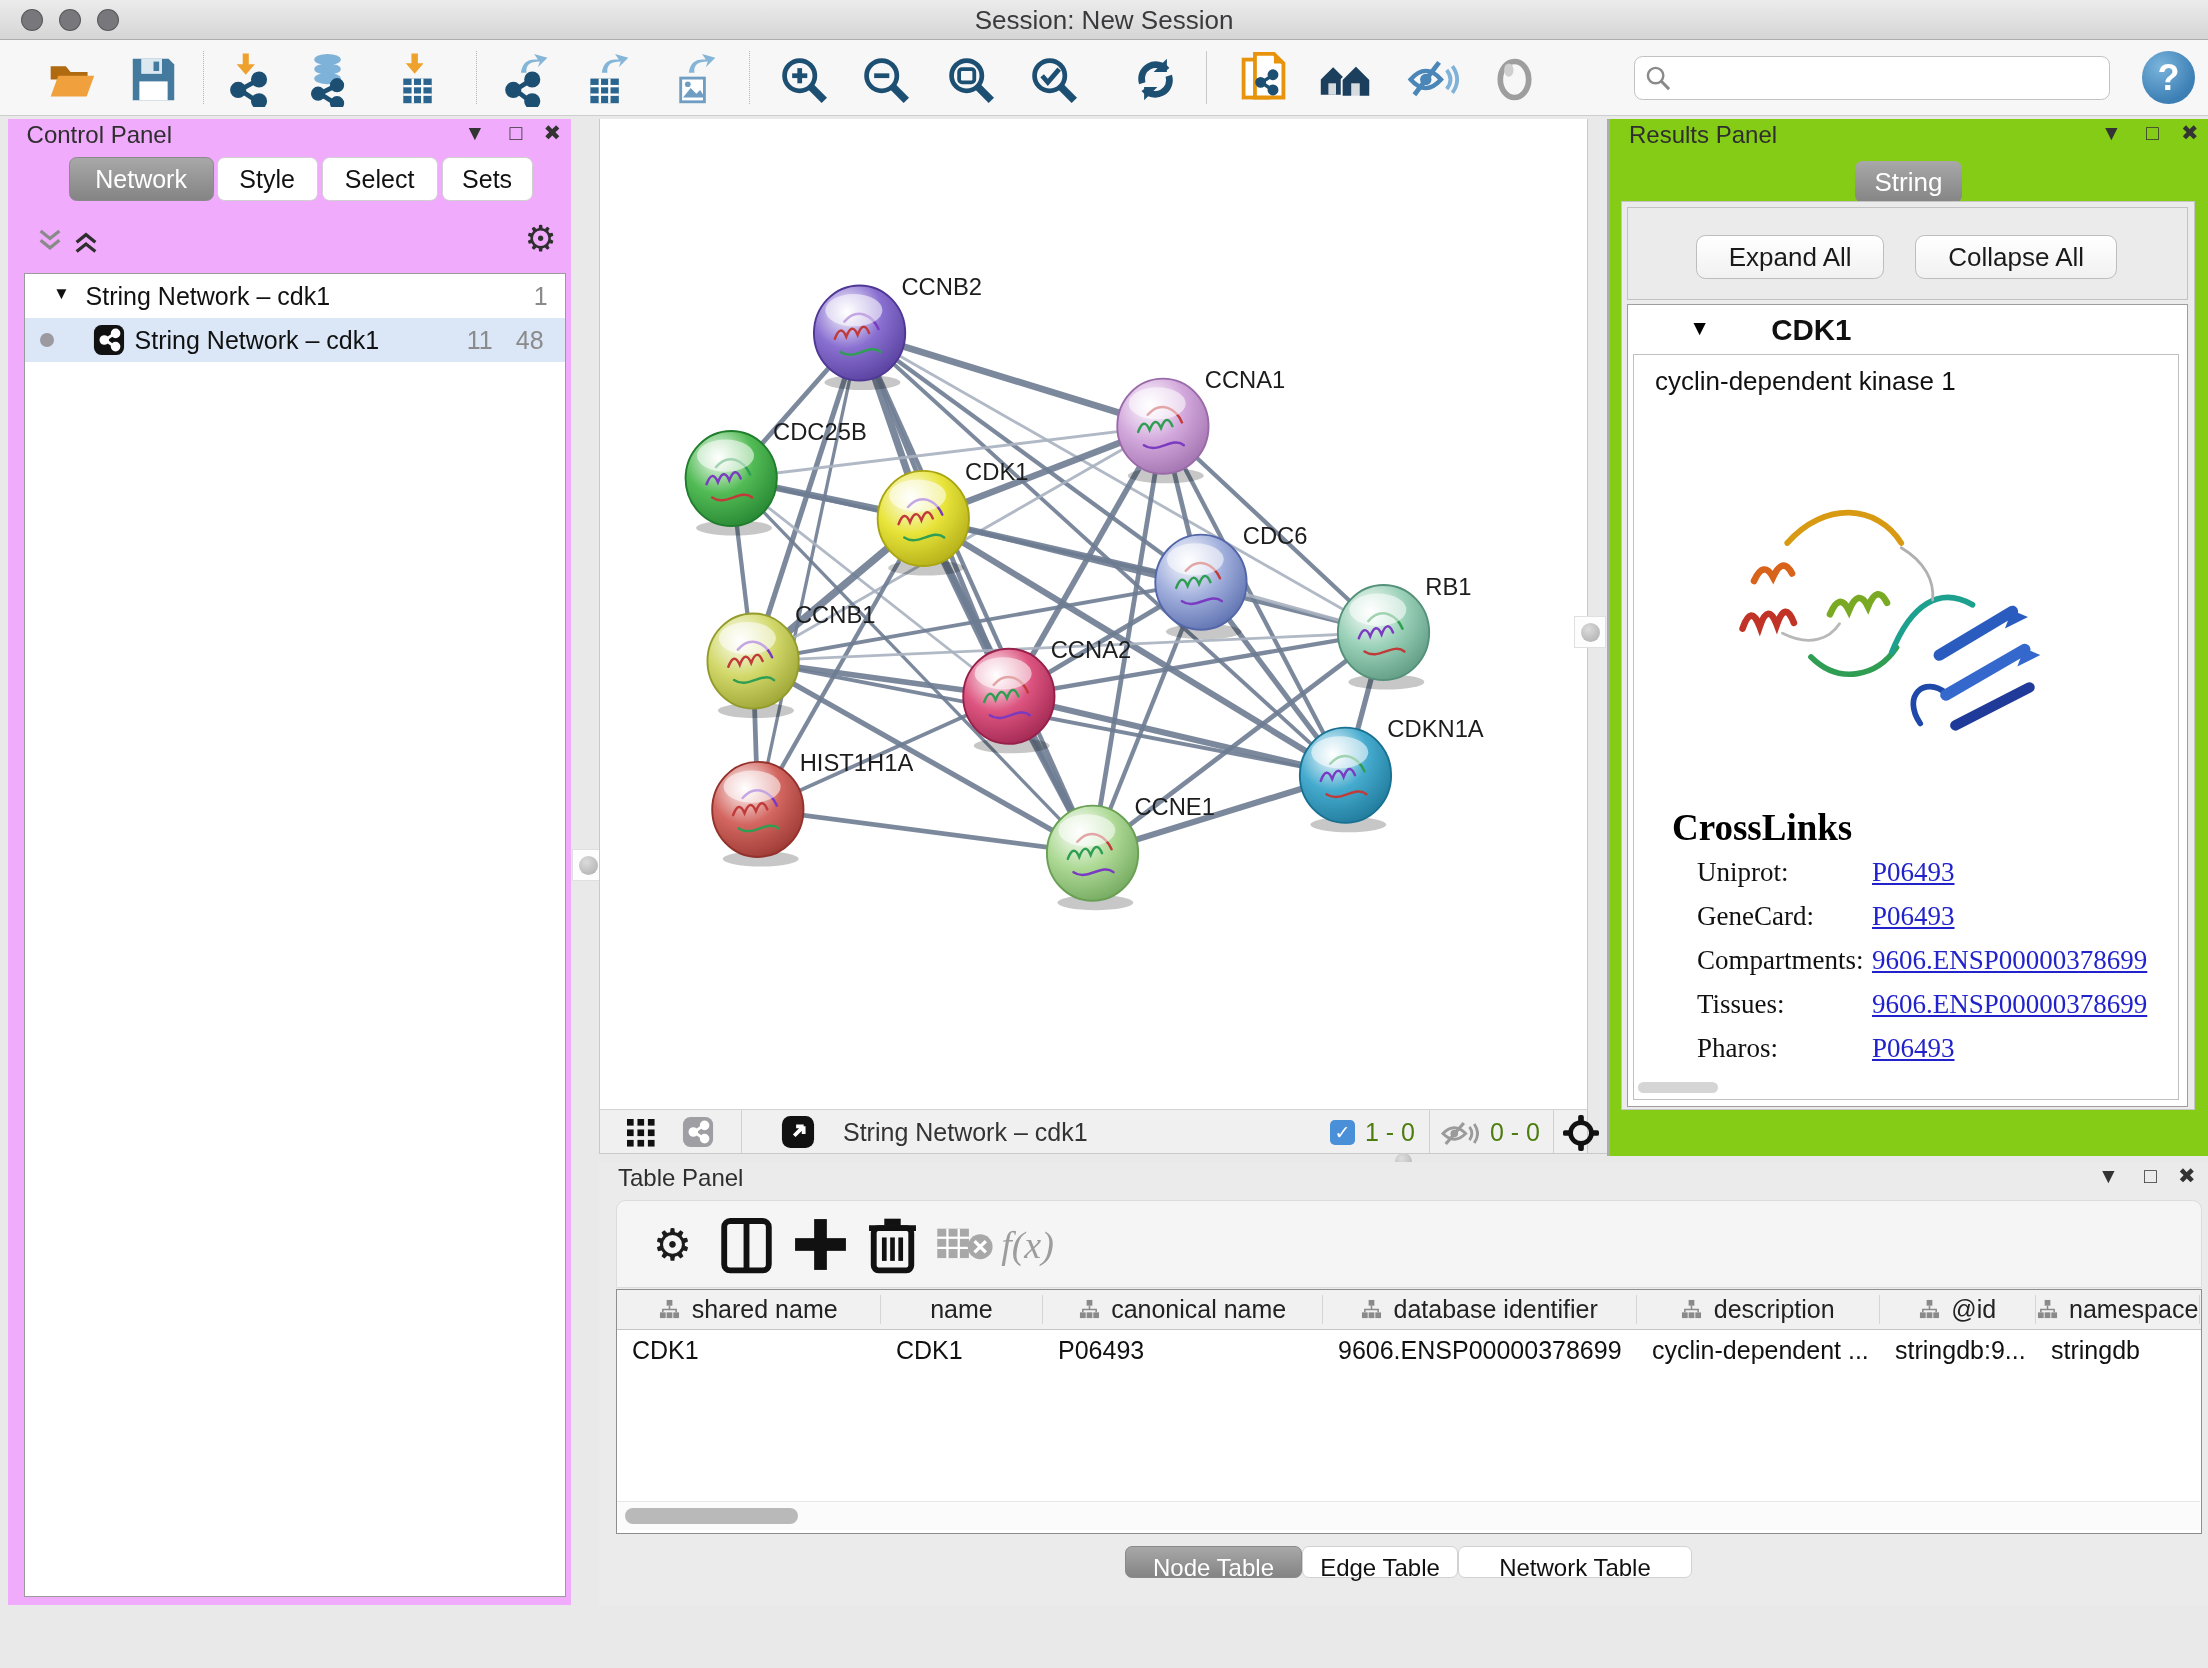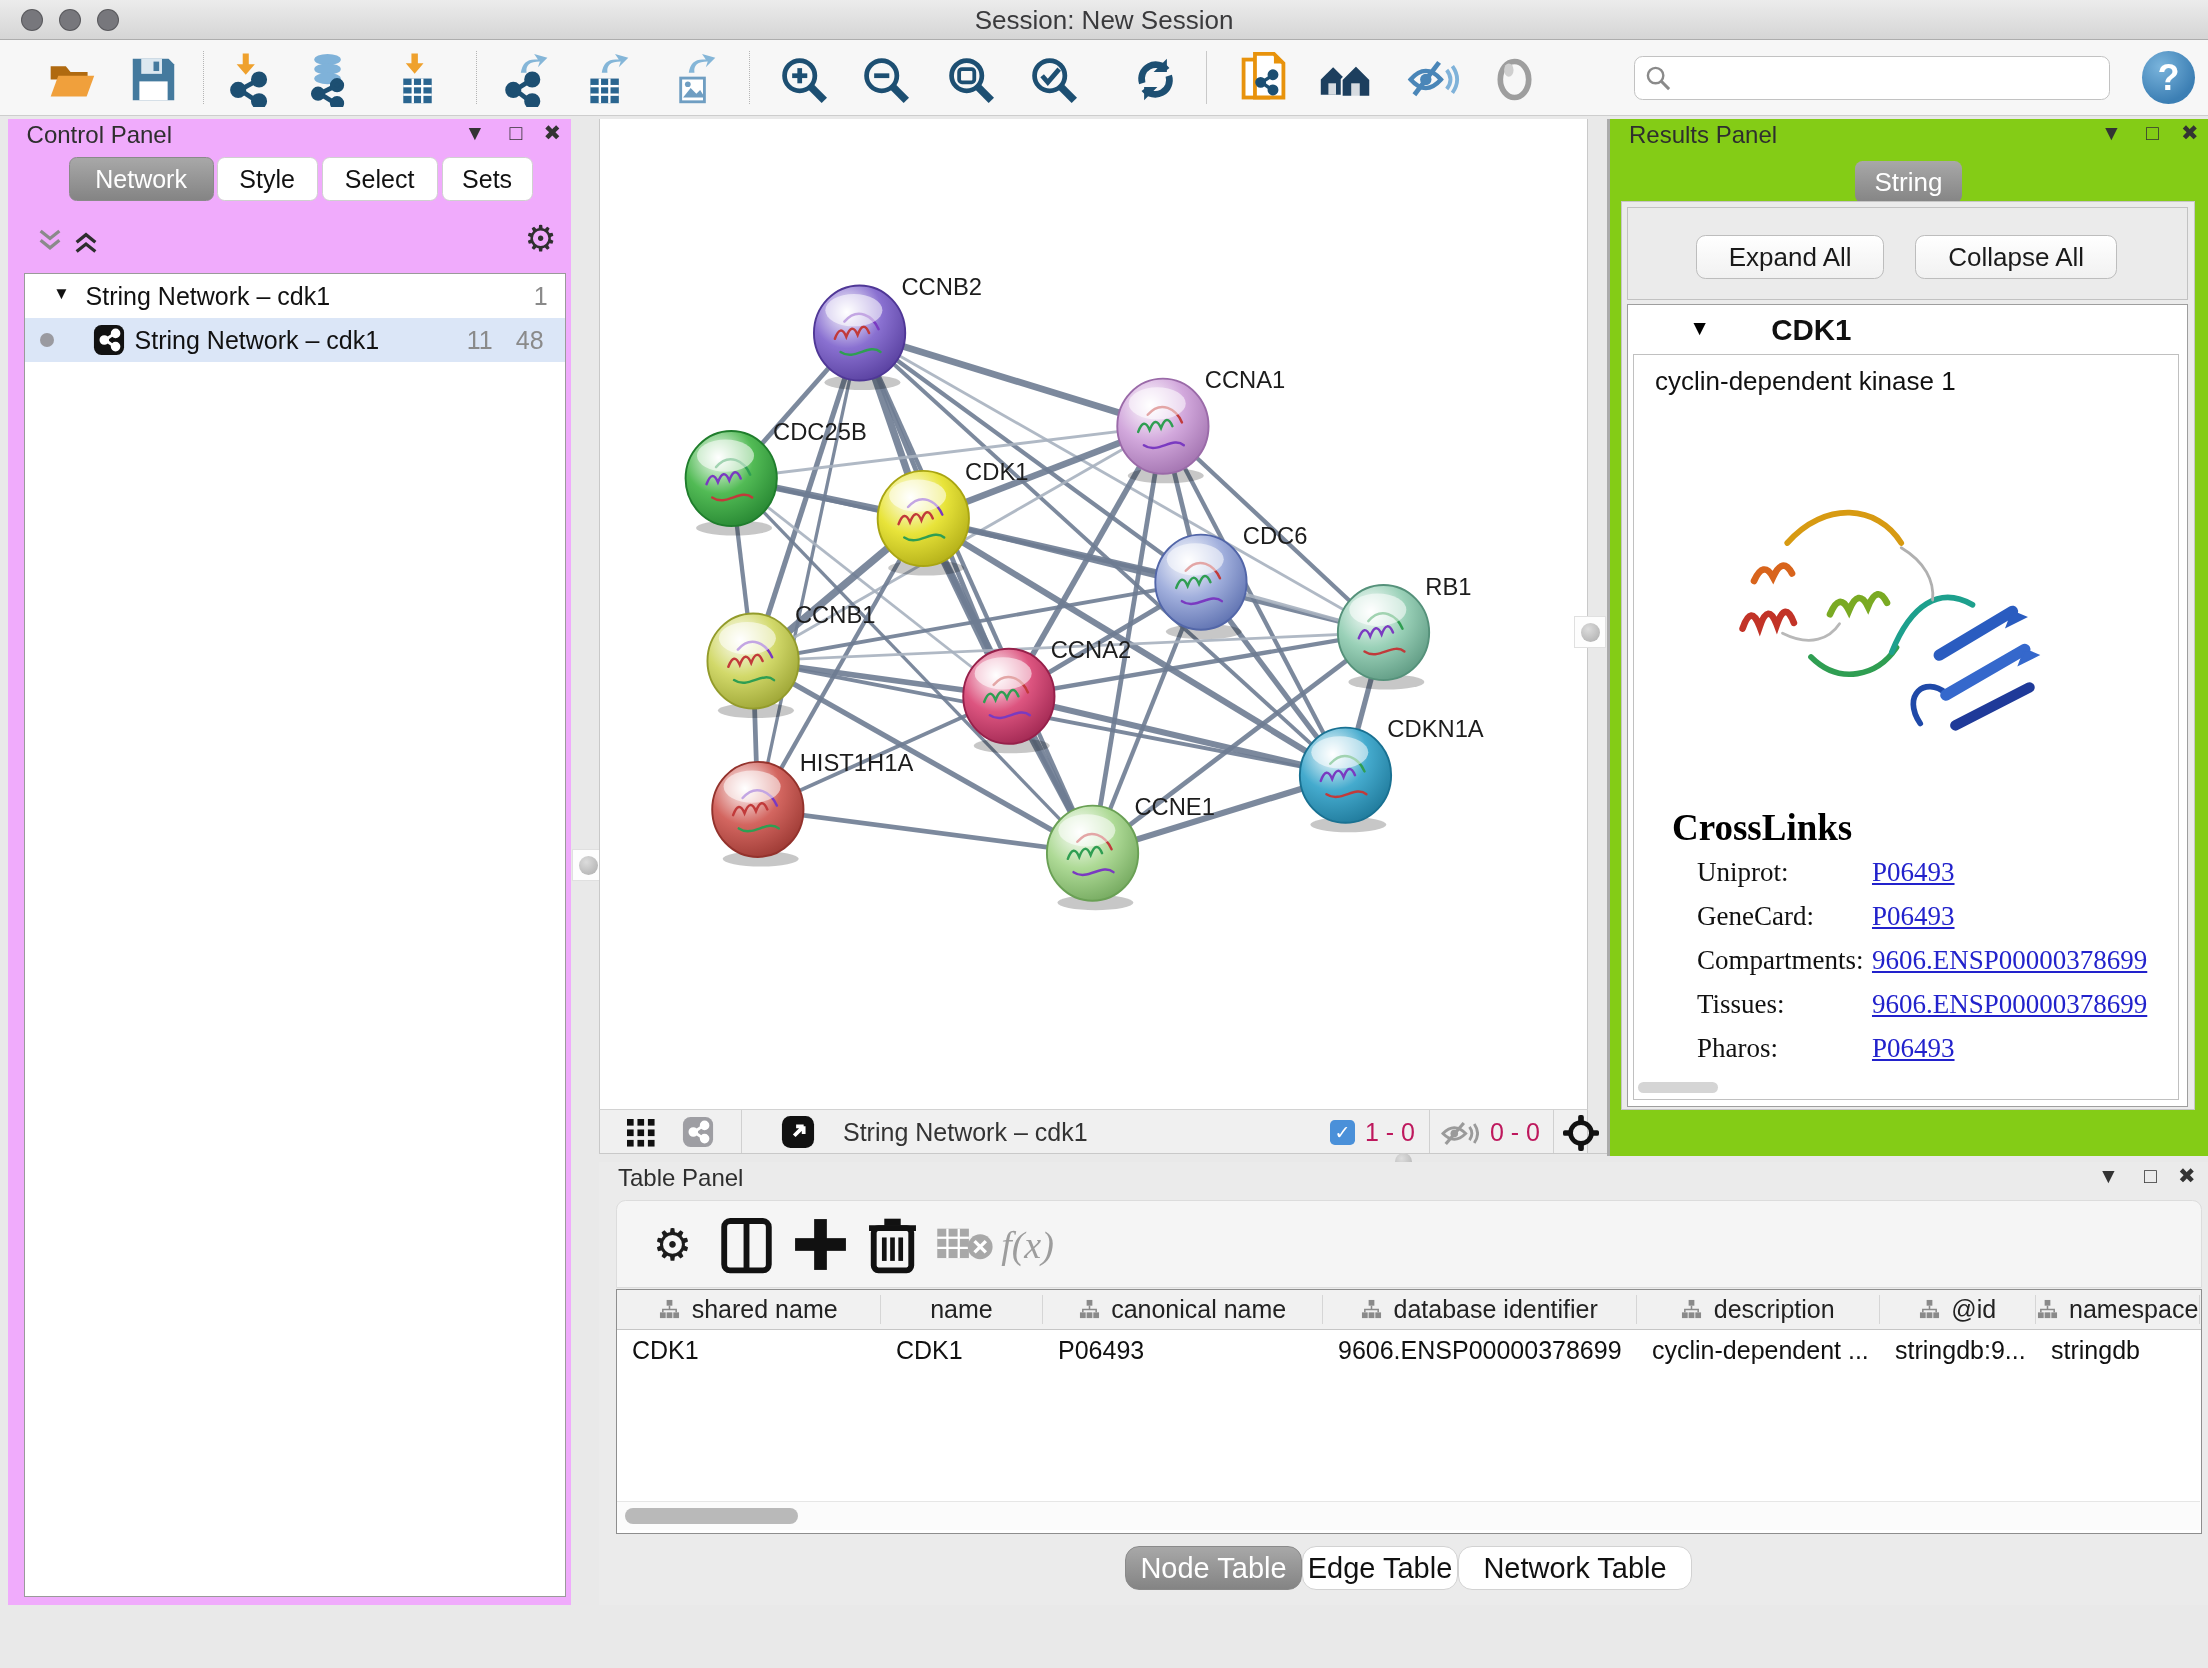--- a/index.html
+++ b/index.html
@@ -44,21 +44,21 @@
   .tree-row.selected{background:#dbe6f7;}
   .num{color:#8a8a8a;}
 
   
   #network-view{position:absolute;left:599px;top:119px;width:989px;height:990px;background:#fff;
     border-left:1px solid #c9c9c9;border-right:1px solid #c9c9c9;}
   #net-toolbar{position:absolute;left:599px;top:1109px;width:989px;height:44px;background:#f0f0f0;
     border-top:1px solid #d2d2d2;border-left:1px solid #c9c9c9;border-right:1px solid #c9c9c9;}
   .nt-sep{position:absolute;top:0;height:44px;border-left:1px solid #d0d0d0;}
   #net-title{position:absolute;left:243px;top:0;font-size:25px;color:#333;line-height:44px;}
-  .nt-count{position:absolute;top:0;font-size:25px;color:#be185d;line-height:44px;}
+  .nt-count{position:absolute;top:0;font-size:25px;color:#4d7c0f;line-height:44px;}
 
   
   .split-handle{position:absolute;width:32px;height:32px;background:#fdfdfd;border:1px solid #e0e0e0;
     display:flex;align-items:center;justify-content:center;}
   .split-dot{width:19px;height:19px;border-radius:50%;background:radial-gradient(circle at 38% 32%,#dcdcdc,#ababab);}
   #h-split-dot{position:absolute;left:1395px;top:1153px;width:17px;height:17px;border-radius:50%;
     background:radial-gradient(circle at 38% 32%,#dedede,#b0b0b0);}
   #h-split-line{position:absolute;left:599px;top:1153px;width:1609px;height:1px;background:#c9c9c9;}
 
   
@@ -92,21 +92,21 @@
   #fx-label{font-family:"Liberation Serif",serif;font-style:italic;font-size:38px;color:#9d9d9d;}
   #tp-table{position:absolute;left:17px;top:127px;width:1586px;height:245px;background:#fff;border:1.9px solid #8e8e8e;}
   #tp-header{display:flex;height:40px;background:#f1f1f1;border-bottom:1px solid #c6c6c6;align-items:center;}
   .th{display:flex;align-items:center;justify-content:center;gap:11.4px;font-size:25px;color:#222;
     border-right:1px solid #d6d6d6;overflow:hidden;white-space:nowrap;}
   #tp-row{display:flex;height:40px;}
   .td{font-size:25px;color:#111;padding-left:15px;line-height:40px;overflow:hidden;white-space:nowrap;}
   #tp-hscroll{position:absolute;left:0;top:211px;width:1583px;height:28.5px;background:#fbfbfb;border-top:1px solid #e6e6e6;}
   #tp-thumb{position:absolute;left:7.6px;top:5.7px;width:173px;height:16px;border-radius:8.6px;background:#b9b9b9;}
   #tp-tabs{position:absolute;left:526px;top:384px;height:44px;display:flex;}
-  .tp-tab{height:44px;border-radius:14px;background:#fff;border:1px solid #d2d2d2;font-size:29px;color:#111;
+  .tp-tab{height:32px;border-radius:7px;background:#fff;border:1px solid #d2d2d2;font-size:24px;color:#111;
     text-align:center;line-height:42px;}
   .tp-tab.active{background:linear-gradient(#a8a8a8,#848484);color:#fff;border:1px solid #8a8a8a;}
 
   
   #statusbar{position:absolute;left:0;top:1607px;width:2208px;height:61px;background:#e9e9e9;border-top:1px solid #bcbcbc;}
   .sb-btn{position:absolute;top:8.6px;width:59px;height:40px;background:#fdfdfd;border:1.9px solid #a8a8a8;
     display:flex;align-items:center;justify-content:center;}
   #memory-btn{position:absolute;left:2047px;top:6.7px;width:141px;height:46px;background:#fdfdfd;
     border:1.9px solid #a8a8a8;display:flex;align-items:center;justify-content:center;gap:11.4px;font-size:25px;color:#111;}
   #memory-dot{width:25px;height:25px;border-radius:50%;background:#1e9e3e;}

